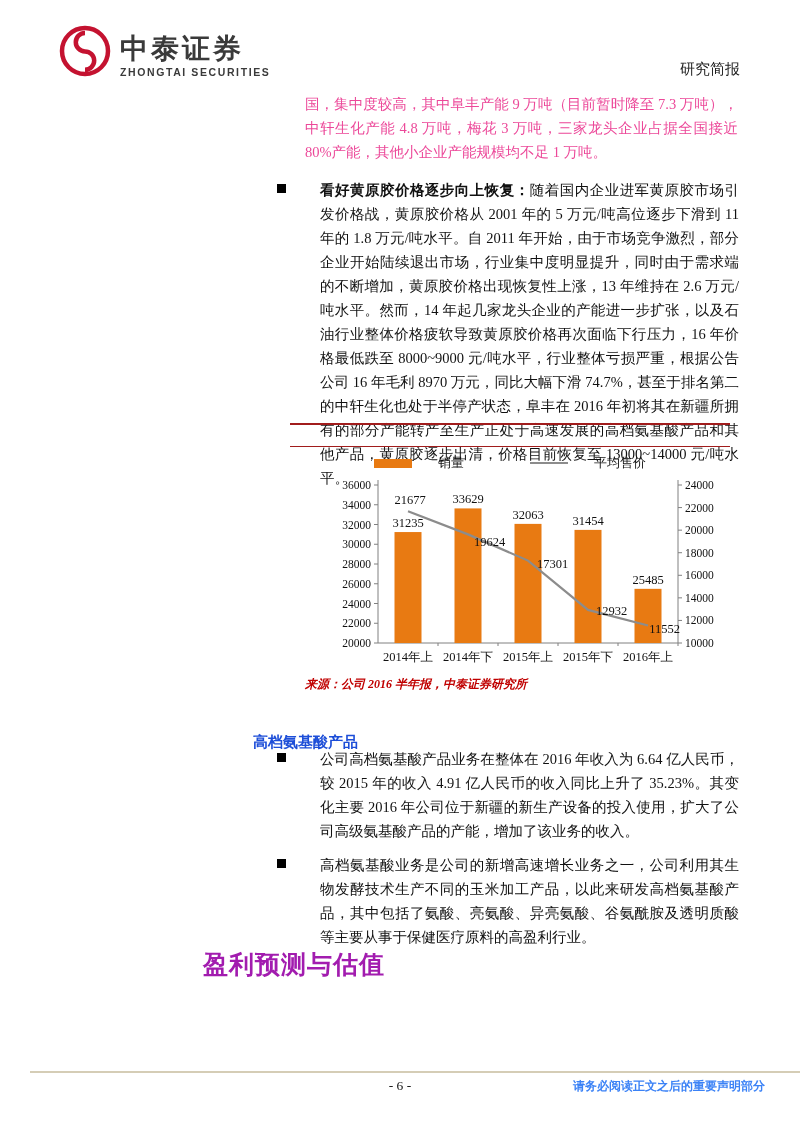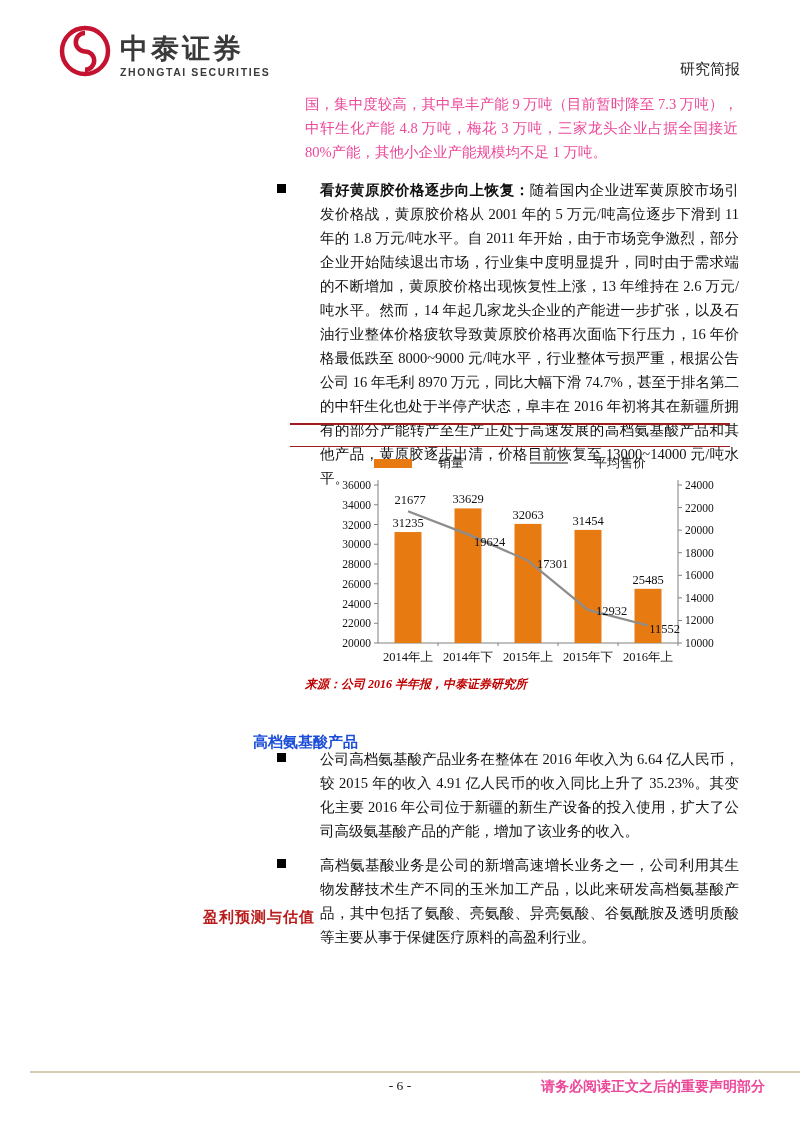--- a/index.html
+++ b/index.html
@@ -30,27 +30,27 @@
   .fig-title { position:absolute; left:296px; top:427px; width:434px; font-size:14px; font-weight:bold; font-style:italic; color:#c00000; }
   .fig-rule-bottom { position:absolute; left:290px; top:446px; width:440px; height:1px; background:#a11c1c; }
   .legend-row { position:absolute; left:290px; top:454px; width:440px; display:flex; justify-content:center; align-items:center; gap:26px; font-size:13px; color:#111; }
   .legend-bar-swatch { width:38px; height:9px; }
   .legend-line-swatch { width:38px; height:2px; }
   .chart-box { position:absolute; left:308px; top:471px; width:412px; height:208px; }
   .fig-source { position:absolute; left:305px; top:676px; font-size:12px; font-weight:bold; font-style:italic; color:#c00000; }
 
   
   .h-amino { position:absolute; left:253px; top:710px; font-family:"Liberation Sans","DejaVu Sans",sans-serif; font-size:15px; font-weight:bold; color:#1d4ed8;margin-top:23px; }
-  .h-profit { position:absolute; left:203px; top:908px; font-family:"Liberation Sans","DejaVu Sans",sans-serif; font-size:15px; font-weight:bold; color:#b91c1c; letter-spacing:1px; }
+  .h-profit { position:absolute; left:203px; top:948px; font-family:"Liberation Sans","DejaVu Sans",sans-serif; font-size:25px; font-weight:bold; color:#a21caf; letter-spacing:1px; }
   .p-profit { left:258px; top:990px; width:488px; text-indent:17px; }
 
   
   .footer-rule { position:absolute; left:30px; top:1071px; width:770px; height:2px; background:#d5cdb6; }
   .footer-page { position:absolute; left:0; top:1078px; width:800px; text-align:center; font-size:13.5px; color:#111; }
-  .footer-notice { position:absolute; right:35px; top:1078px; font-size:14px; font-weight:bold; color:#ec4899;margin-left:24px; }
+  .footer-notice { position:absolute; right:35px; top:1078px; font-size:12px; font-weight:bold; color:#3b82f6;margin-left:24px; }
 </style>
 </head>
 <body>
 
 <div class="page">
 
   <div class="logo-wrap">
     <svg class="logo-mark" viewBox="0 0 54 54">
       <circle cx="27" cy="27" r="23" fill="none" stroke="#c41230" stroke-width="4.5"></circle>
       <path d="M27 9 a 9.2 9.2 0 1 0 0 18.4 a 9.2 9.2 0 1 1 0 18.4" fill="none" stroke="#c41230" stroke-width="4.5"></path>

